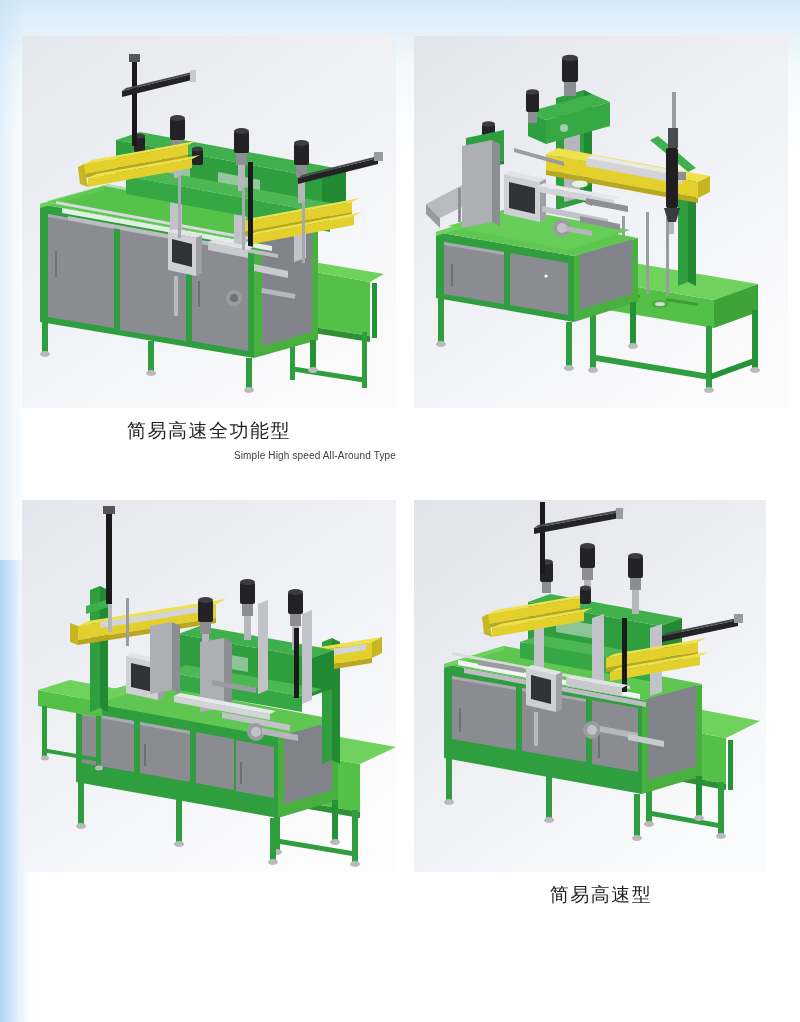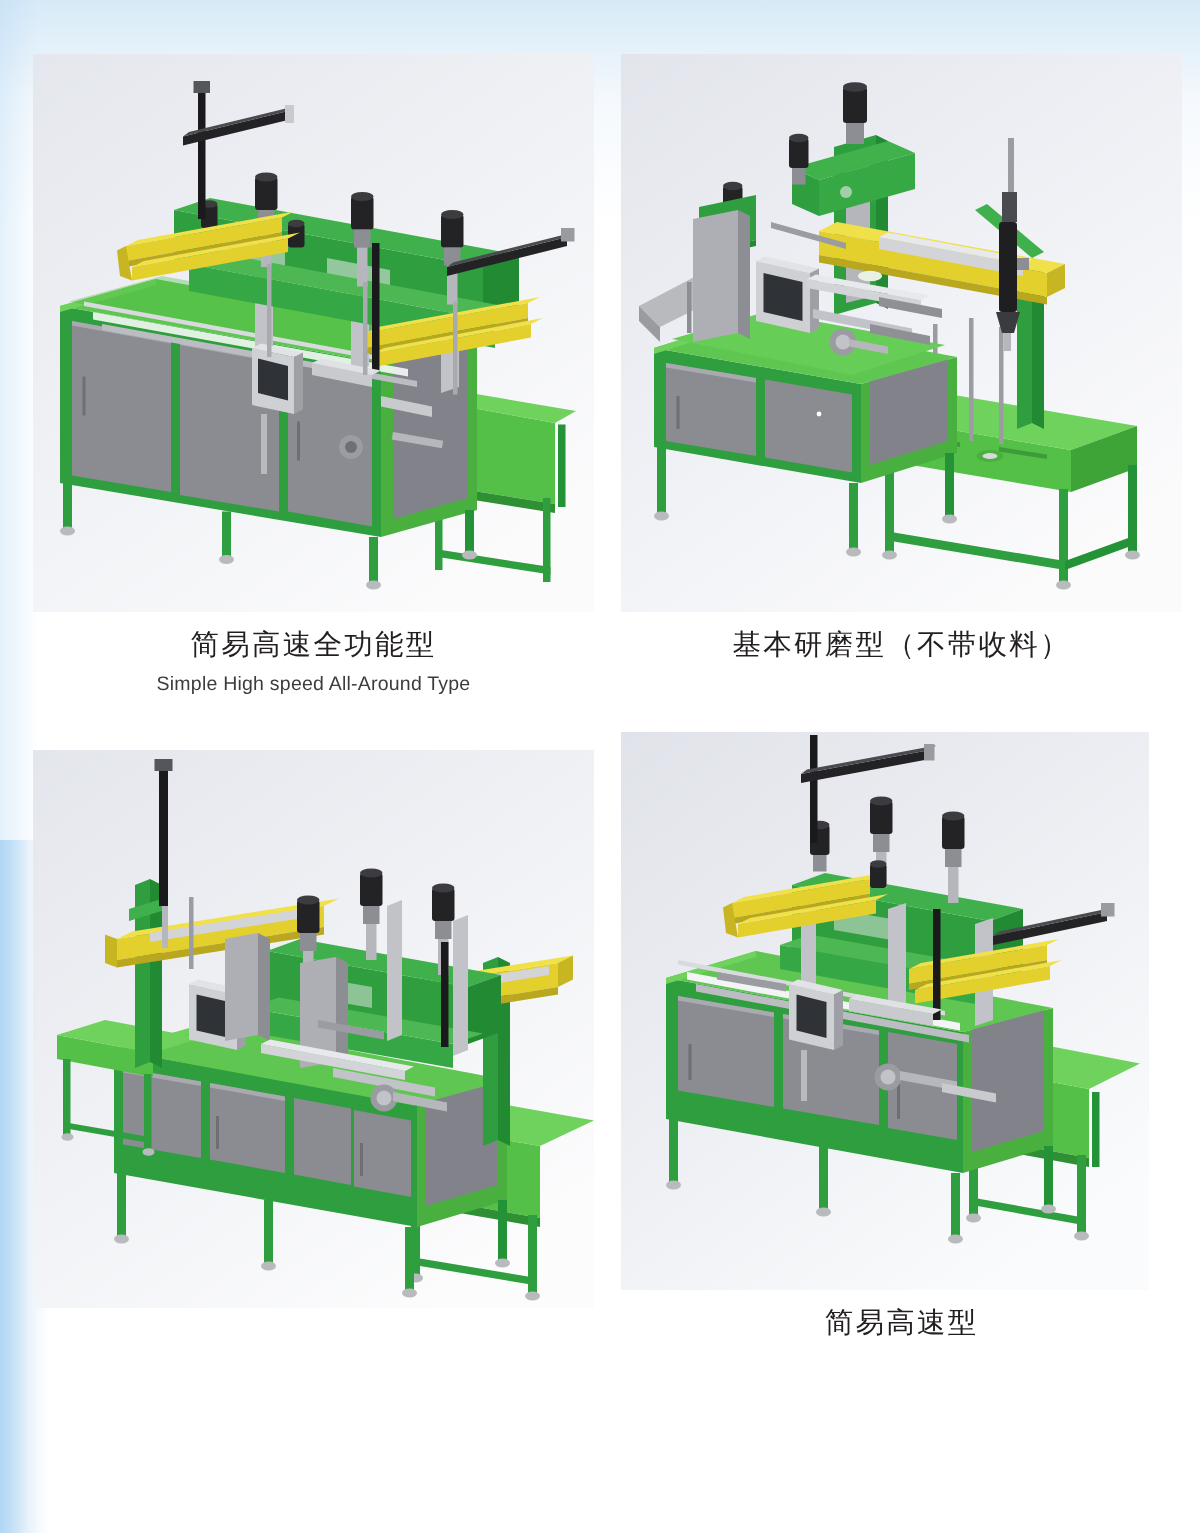--- a/index.html
+++ b/index.html
@@ -40,23 +40,24 @@
     position:absolute;left:0;width:100%;
     text-align:center;
   }
   .cap-cn{
     font-size:19px;color:#231f20;letter-spacing:1.5px;
     line-height:24px;white-space:nowrap;
     font-family:"DejaVu Sans","Liberation Sans",sans-serif;
     font-weight:400;
   }
   .cap-en{
-    font-size:13px;color:#3c3c3f;letter-spacing:.15px;
+    font-size:10px;color:#3c3c3f;letter-spacing:.15px;
     line-height:13px;margin-top:7px;white-space:nowrap;
     font-family:"Liberation Sans","DejaVu Sans",sans-serif;
+    text-align:right;
   }
 </style>
 </head>
 <body>
 
 <div class="page-tint-top"></div>
 <div class="page-tint-left"></div>
 <div class="page-tint-left2"></div>
 
 <div class="sheet">
@@ -378,21 +379,20 @@
             <rect x="252" y="112" width="12" height="60" rx="2" fill="#1f1f22"></rect>
             <rect x="255" y="172" width="5" height="26" fill="#b6b7bc"></rect>
             <polygon points="250,172 266,172 262,186 254,186" fill="#3a3b3f"></polygon>
             <rect x="254" y="92" width="10" height="20" fill="#4a4b4f"></rect>
           </g>
         </g>
       </svg>
     </div>
 
     <div class="caption" style="top:382px;">
-      <div class="cap-cn">基本研磨型（不带收料）</div>
     </div>
   </div>
 
   <div class="cell" style="left:22px;top:500px;width:374px;height:440px;">
     <div class="figure" style="width:374px;height:372px;">
       <svg width="374" height="372" viewBox="0 0 374 372">
         <defs>
           <linearGradient id="bg3" x1="0" y1="0" x2="0.7" y2="1">
             <stop offset="0%" stop-color="#e4e6ed"></stop>
             <stop offset="45%" stop-color="#eef0f4"></stop>
@@ -532,21 +532,21 @@
             <circle cx="234" cy="232" r="5" fill="#c2c3c8"></circle>
             <polygon points="240,228 276,235 276,241 240,234" fill="#b6b7bc"></polygon>
             <polygon points="190,180 234,188 234,193 190,185" fill="#9b9ca1"></polygon>
           </g>
         </g>
       </svg>
     </div>
 
   </div>
 
-  <div class="cell" style="left:414px;top:488px;width:374px;height:440px;text-decoration:underline;">
+  <div class="cell" style="left:414px;top:500px;width:374px;height:440px;text-decoration:underline;">
     <div class="figure" style="width:352px;height:372px;">
       <svg width="352" height="372" viewBox="0 0 352 372">
         <defs>
           <linearGradient id="bg4" x1="0" y1="0" x2="0.7" y2="1">
             <stop offset="0%" stop-color="#e1e3ea"></stop>
             <stop offset="45%" stop-color="#ebedf2"></stop>
             <stop offset="100%" stop-color="#fafbfc"></stop>
           </linearGradient>
         </defs>
         <rect x="0" y="0" width="352" height="372" fill="url(#bg4)"></rect>

